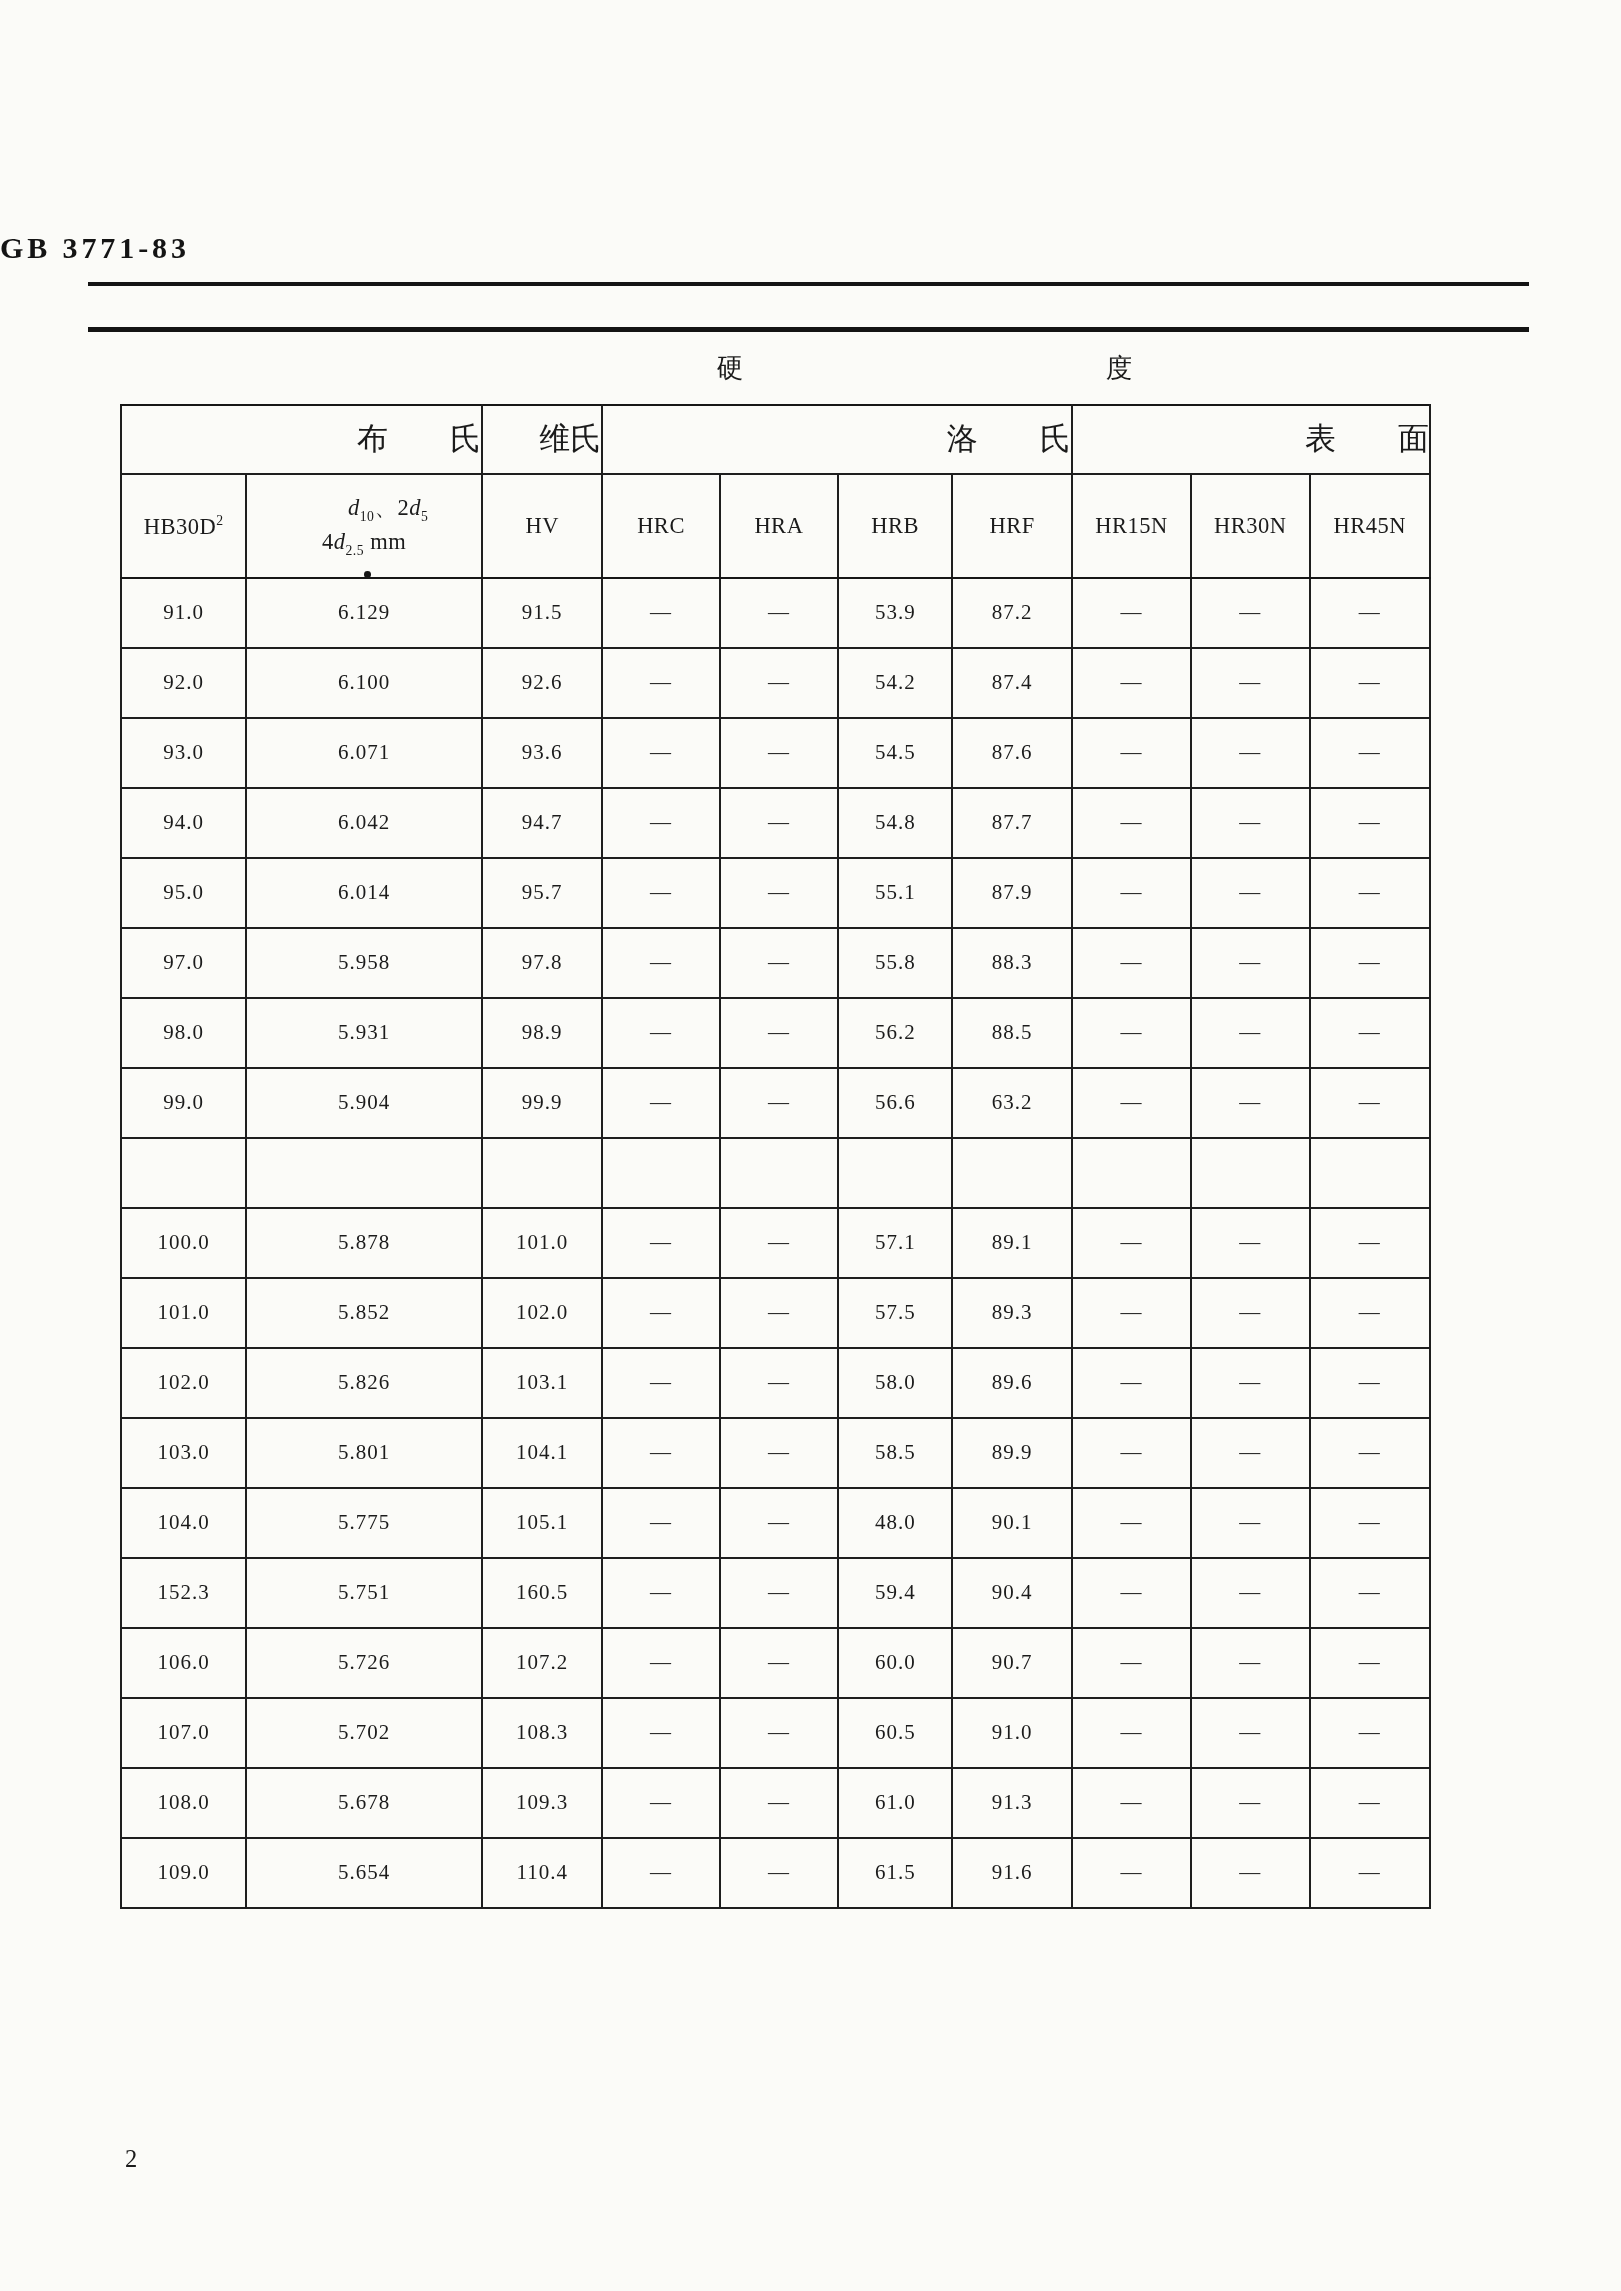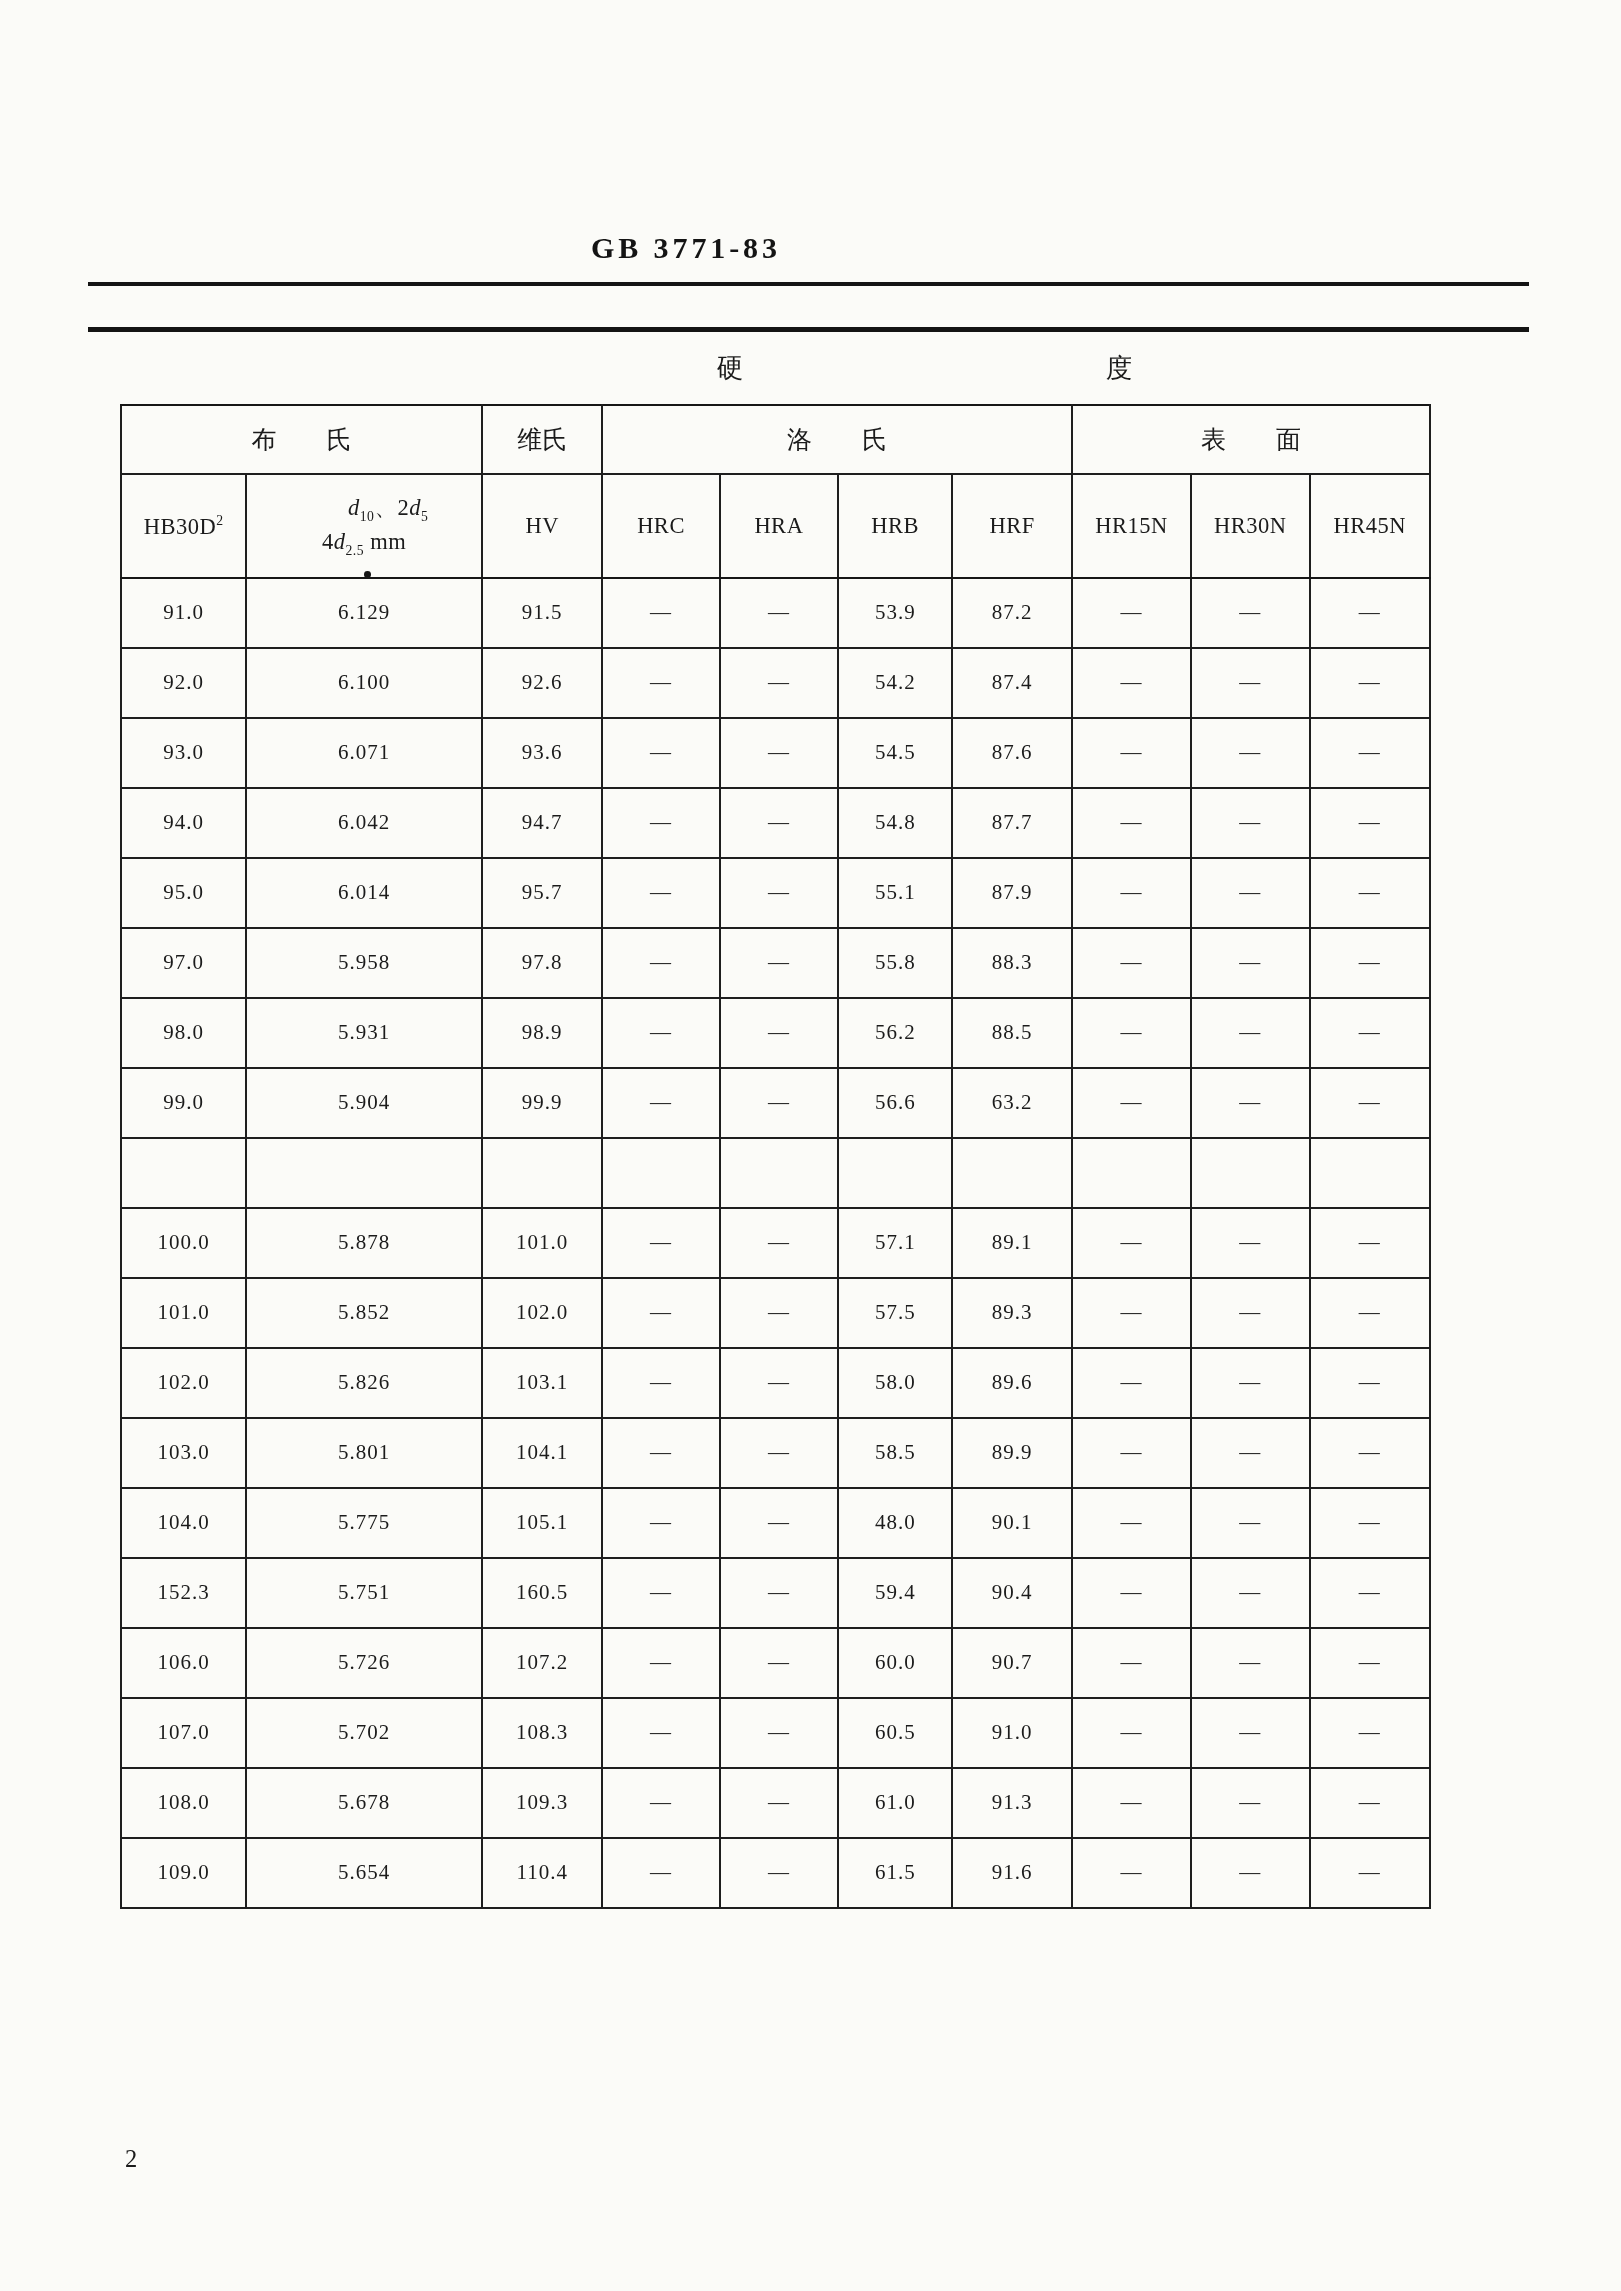--- a/index.html
+++ b/index.html
@@ -6,21 +6,20 @@
   body{
     width:1621px;height:2292px;
     background:#fbfbf8;
     font-family:"Liberation Serif","DejaVu Serif",serif;
     color:#1b1b1b;
     position:relative;
     overflow:hidden;
   }
   .page-title{
     position:absolute;top:231px;left:0;width:1372px;
-    text-align:center;
     font-size:30px;font-weight:bold;letter-spacing:3.9px;
     color:#141414;
   }
   .rule-a{
     position:absolute;top:282px;left:88px;width:1441px;height:3.9px;
     background:#141414;
   }
   .table-outer{
     position:absolute;top:327px;left:88px;width:1441px;
   }
@@ -42,24 +41,25 @@
     background:transparent;
   }
   table.hardness td{
     border:2px solid #1e1e1e;
     text-align:center;vertical-align:middle;
     font-size:21px;letter-spacing:1px;color:#1b1b1b;
     padding:0;
     overflow:hidden;
   }
   tr.group-row td{
-    height:67px;font-size:25px;letter-spacing:0;
+    height:67px;font-size:31px;letter-spacing:0;
     border-top:2.9px solid #161616;
     border-bottom:2px solid #1e1e1e;
     white-space:pre;
+    text-align:right;
   }
   tr.colhdr-row td{
     height:102px;font-size:22.5px;letter-spacing:0.5px;
     border-bottom:2.9px solid #161616;
   }
   tbody.data tr td{height:68px;}
   table.hardness{border-left:2px solid #1e1e1e;border-right:2px solid #1e1e1e;border-bottom:2.9px solid #161616;}
   .it{font-style:italic;font-family:"Liberation Serif","DejaVu Serif",serif;}
   sub{font-size:13.7px;}
   sup{font-size:13.7px;}

